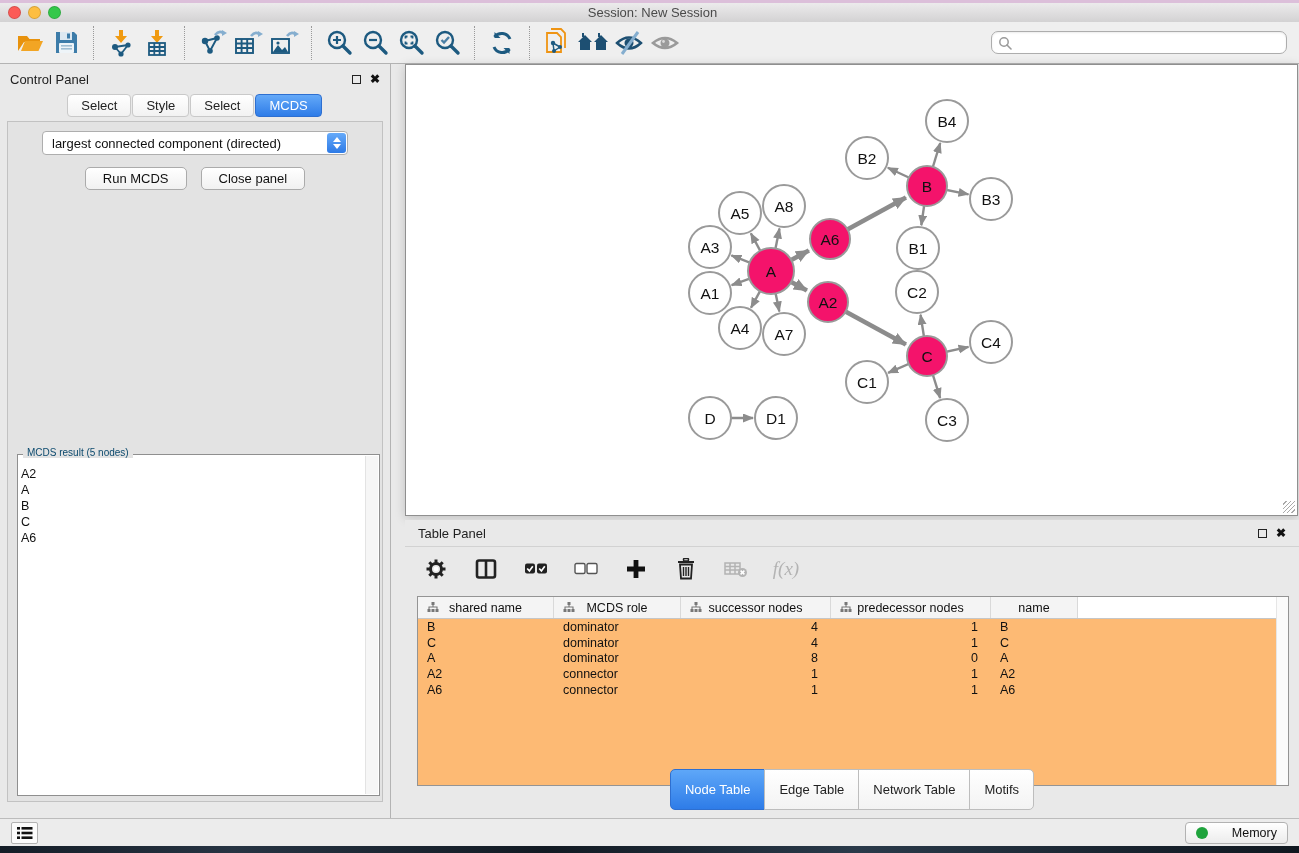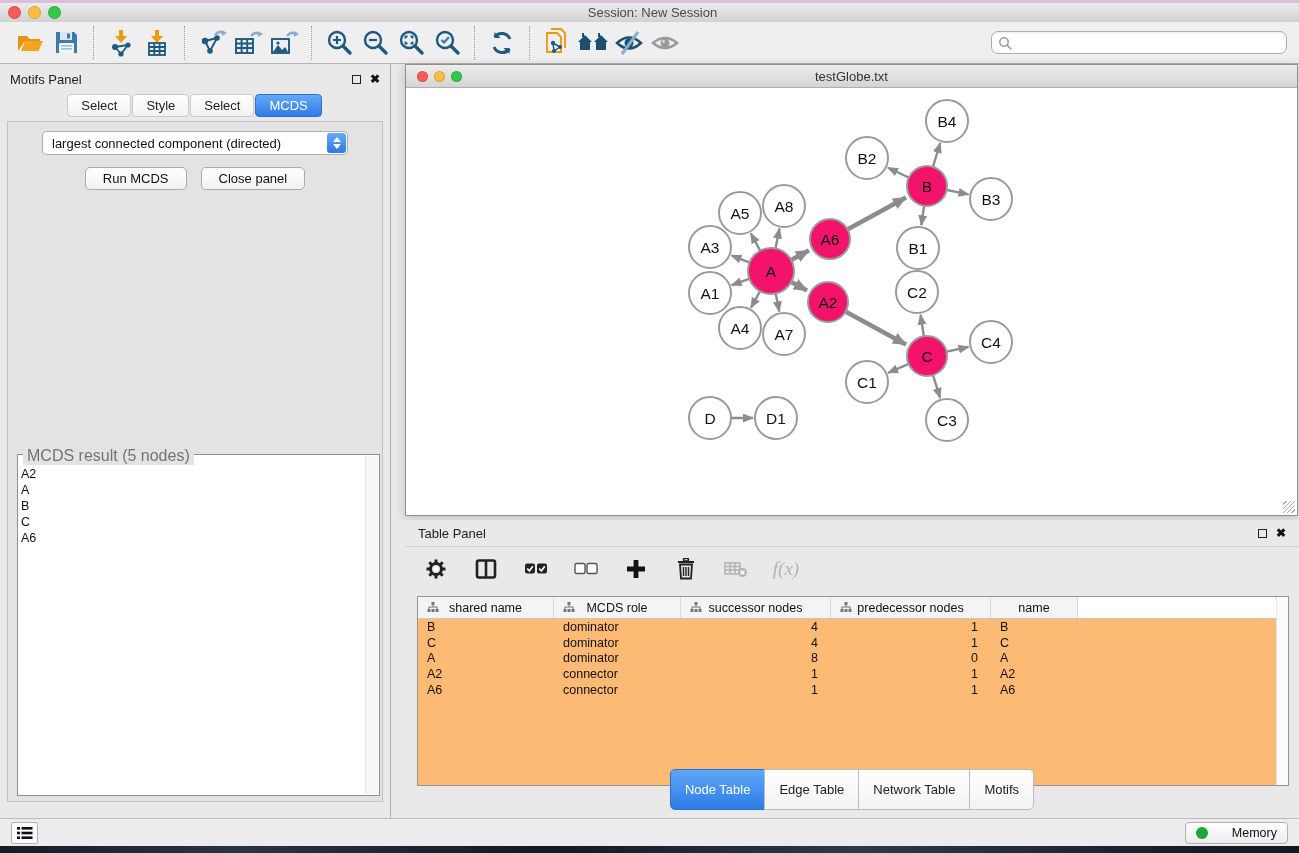--- a/index.html
+++ b/index.html
@@ -42,21 +42,21 @@
     display:flex; align-items:center; position:relative; }
   .select-row .sel-text { font-size:13px; padding-left:9px; color:#111; white-space:nowrap; }
   .spinner { position:absolute; right:1px; top:1px; bottom:1px; width:19px; border-radius:3px;
     background:linear-gradient(#66aaf9,#2d7ae6); display:flex; flex-direction:column; align-items:center; justify-content:center; gap:2px; }
   .spin-up { width:0; height:0; border-left:4px solid transparent; border-right:4px solid transparent; border-bottom:5px solid #fff; }
   .spin-dn { width:0; height:0; border-left:4px solid transparent; border-right:4px solid transparent; border-top:5px solid #fff; }
   .btn-row { display:flex; justify-content:center; gap:14px; margin-top:12px; }
   .mac-btn { font-size:13px; color:#111; background:linear-gradient(#fff,#f1f1f1); border:1px solid #ababab;
     border-radius:5px; padding:3px 17px; }
   .result-box { position:absolute; left:9px; right:2px; top:332px; bottom:5px; border:1px solid #8f8f8f; background:#fff; }
-  .result-legend { position:absolute; top:-8px; left:5px; background:#e3e3e3; padding:0 4px; font-size:16px; color:#737373; }
+  .result-legend { position:absolute; top:-8px; left:5px; background:#e3e3e3; padding:0 4px; font-size:10px; color:#0c4a6e; }
   .mcds-list { position:absolute; inset:2px 15px 2px 3px; font-size:12.5px; line-height:16px; color:#111; padding-top:9px; }
   .result-scroll { position:absolute; top:1px; bottom:1px; right:1px; width:13px; background:#f6f6f6; border-left:1px solid #e3e3e3; }
 
   
   .net-window { position:absolute; left:405px; top:64px; width:893px; height:452px;
     background:#fff; border:1px solid #8f8f8f; box-shadow:0 2px 10px rgba(0,0,0,.18); }
   .net-titlebar { height:23px; background:linear-gradient(#ededed,#d4d4d4); border-bottom:1px solid #aeaeae;
     display:flex; align-items:center; justify-content:center; position:relative; }
   .net-titlebar .lights { gap:6px; left:11px; }
   .net-titlebar .light { width:11px; height:11px; }
@@ -258,21 +258,21 @@
     <svg width="14" height="14" viewBox="0 0 14 14">
       <circle cx="6" cy="6" r="4.2" fill="none" stroke="#9a9a9a" stroke-width="1.5"></circle>
       <path d="M9 9 L13 13" stroke="#9a9a9a" stroke-width="1.6" stroke-linecap="round"></path>
     </svg>
     <input type="text" placeholder="" style="">
   </div>
 </div>
 
 <div class="control-panel">
   <div class="cp-header">
-    <span class="cp-title">Motifs Panel</span>
+    <span class="cp-title">Control Panel</span>
     <span class="win-ctrls">
       <span class="float-ico"></span>
       <span class="close-ico">✖</span>
     </span>
   </div>
   <div class="cp-tabs">
       <div class="cp-tab">Select</div>
       <div class="cp-tab">Style</div>
       <div class="cp-tab">Select</div>
       <div class="cp-tab selected">MCDS</div>
@@ -297,28 +297,20 @@
           <div>B</div>
           <div>C</div>
           <div>A6</div>
         </div>
       <div class="result-scroll"></div>
     </div>
   </div>
 </div>
 
 <div class="net-window">
-  <div class="net-titlebar">
-    <div class="lights">
-      <span class="light red"></span>
-      <span class="light yellow"></span>
-      <span class="light green"></span>
-    </div>
-    <span class="net-title">testGlobe.txt</span>
-  </div>
   <div class="net-canvas">
     <svg id="graph-svg" width="891" height="427" viewBox="0 0 891 427">
       <defs>
         <marker id="arrowM" markerWidth="12" markerHeight="10" refX="10" refY="4.5" orient="auto" markerUnits="userSpaceOnUse">
           <path d="M0,0 L11,4.5 L0,9 Z" fill="#8c8c8c"></path>
         </marker>
         <marker id="arrowT" markerWidth="16" markerHeight="13" refX="13" refY="6" orient="auto" markerUnits="userSpaceOnUse">
           <path d="M0,0 L14,6 L0,12 Z" fill="#8c8c8c"></path>
         </marker>
       </defs>

